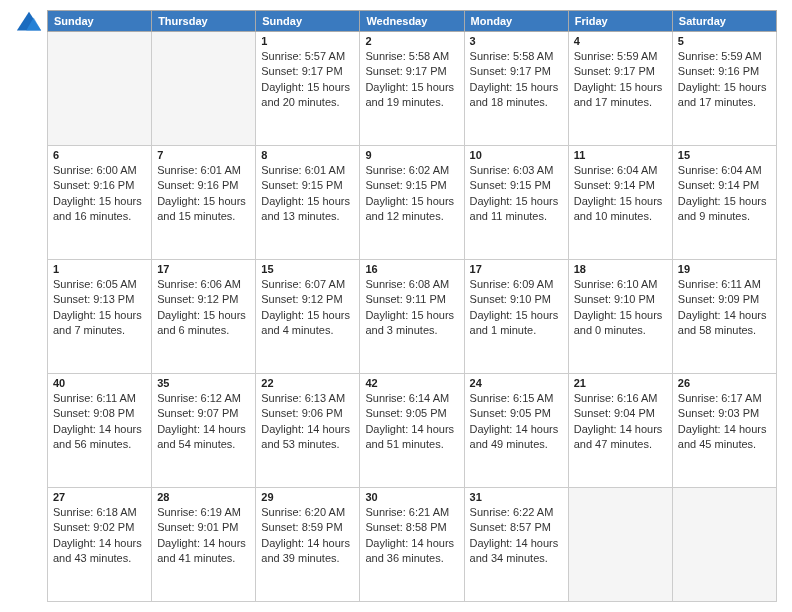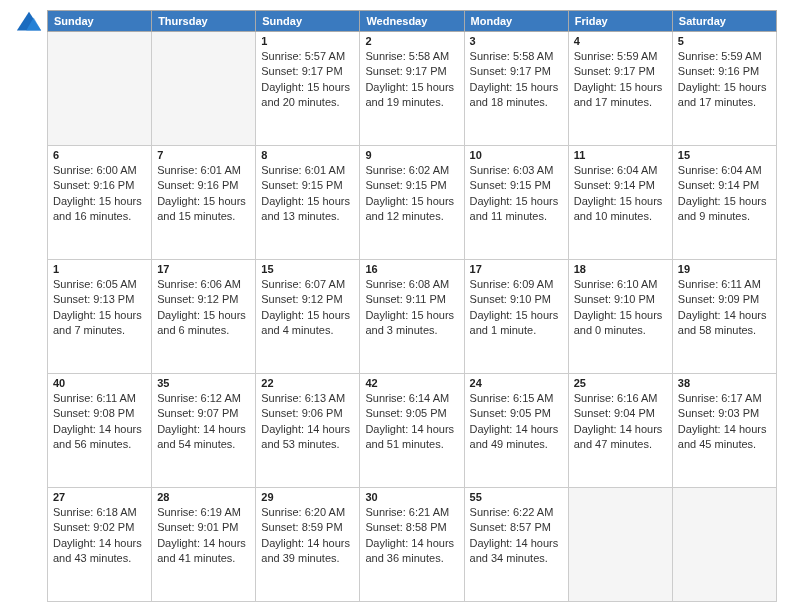--- a/index.html
+++ b/index.html
@@ -227,25 +227,25 @@
           </td>
           <td>
             <span class="day-num">42</span>
             <div class="day-info">Sunrise: 6:14 AM<br>Sunset: 9:05 PM<br>Daylight: 14 hours and 51 minutes.</div>
           </td>
           <td>
             <span class="day-num">24</span>
             <div class="day-info">Sunrise: 6:15 AM<br>Sunset: 9:05 PM<br>Daylight: 14 hours and 49 minutes.</div>
           </td>
           <td>
-            <span class="day-num">25</span>
+            <span class="day-num">21</span>
             <div class="day-info">Sunrise: 6:16 AM<br>Sunset: 9:04 PM<br>Daylight: 14 hours and 47 minutes.</div>
           </td>
           <td>
-            <span class="day-num">38</span>
+            <span class="day-num">26</span>
             <div class="day-info">Sunrise: 6:17 AM<br>Sunset: 9:03 PM<br>Daylight: 14 hours and 45 minutes.</div>
           </td>
         </tr>
         <tr class="last-row">
           <td>
             <span class="day-num">27</span>
             <div class="day-info">Sunrise: 6:18 AM<br>Sunset: 9:02 PM<br>Daylight: 14 hours and 43 minutes.</div>
           </td>
           <td>
             <span class="day-num">28</span>
@@ -253,21 +253,21 @@
           </td>
           <td>
             <span class="day-num">29</span>
             <div class="day-info">Sunrise: 6:20 AM<br>Sunset: 8:59 PM<br>Daylight: 14 hours and 39 minutes.</div>
           </td>
           <td>
             <span class="day-num">30</span>
             <div class="day-info">Sunrise: 6:21 AM<br>Sunset: 8:58 PM<br>Daylight: 14 hours and 36 minutes.</div>
           </td>
           <td>
-            <span class="day-num">55</span>
+            <span class="day-num">31</span>
             <div class="day-info">Sunrise: 6:22 AM<br>Sunset: 8:57 PM<br>Daylight: 14 hours and 34 minutes.</div>
           </td>
           <td class="empty"></td>
           <td class="empty"></td>
         </tr>
       </tbody>
   </table>
 </div>
 
 </body></html>

